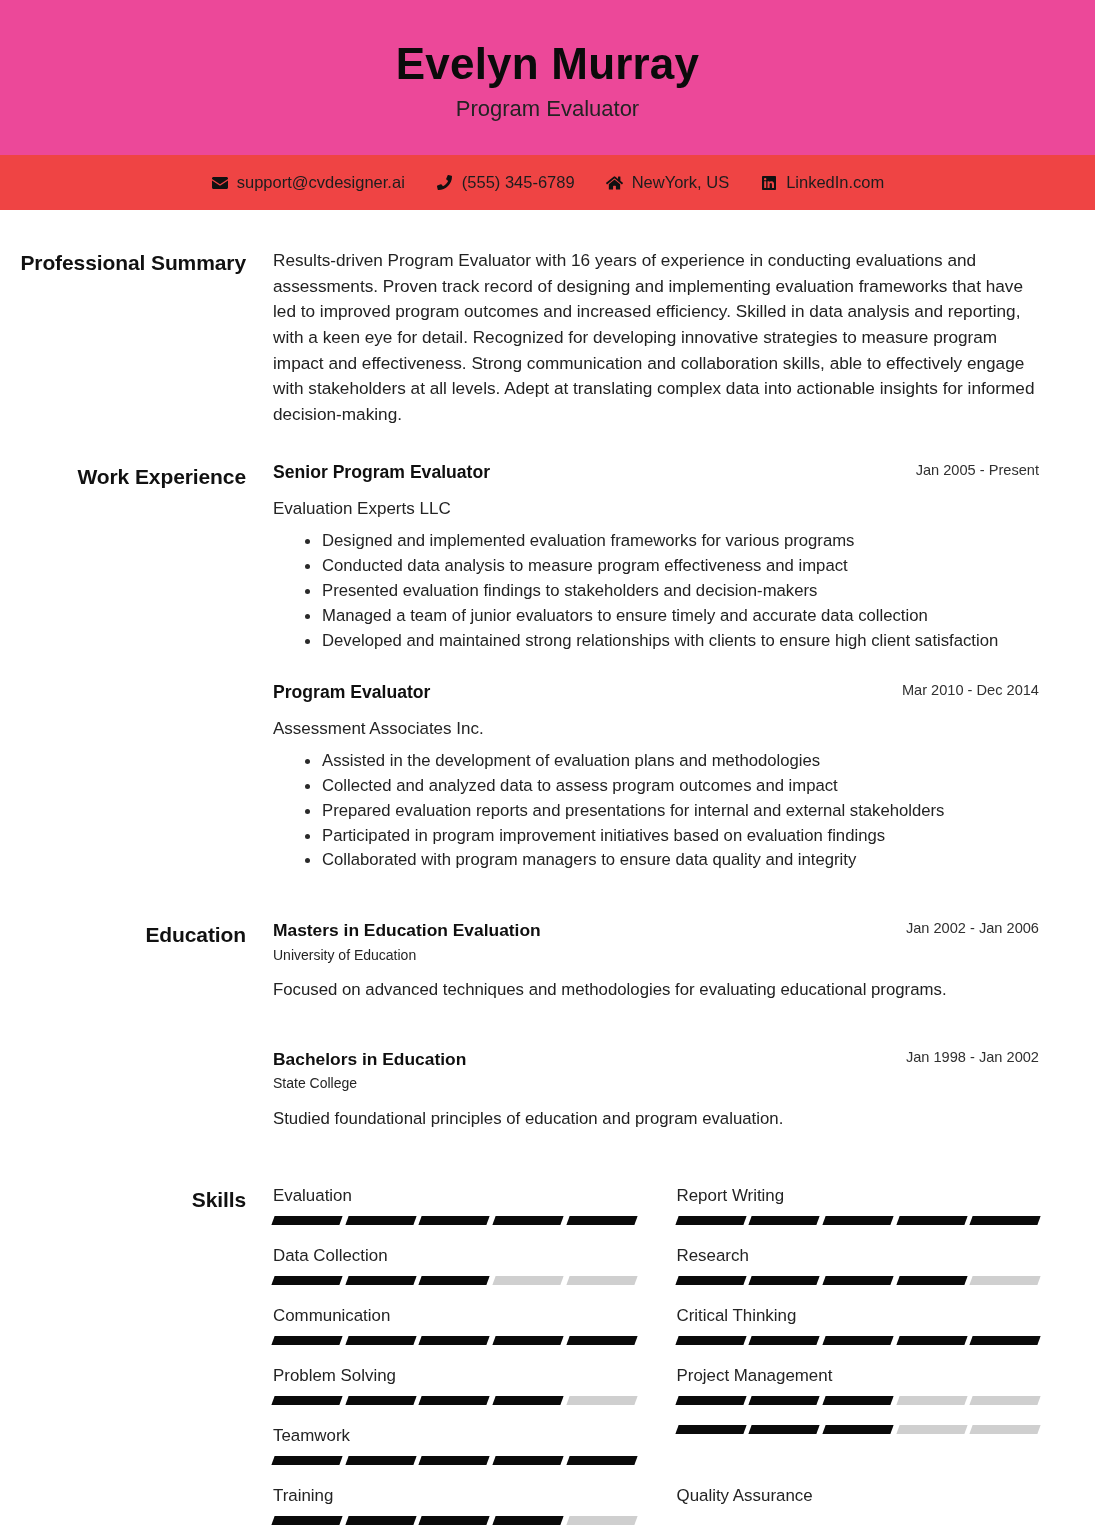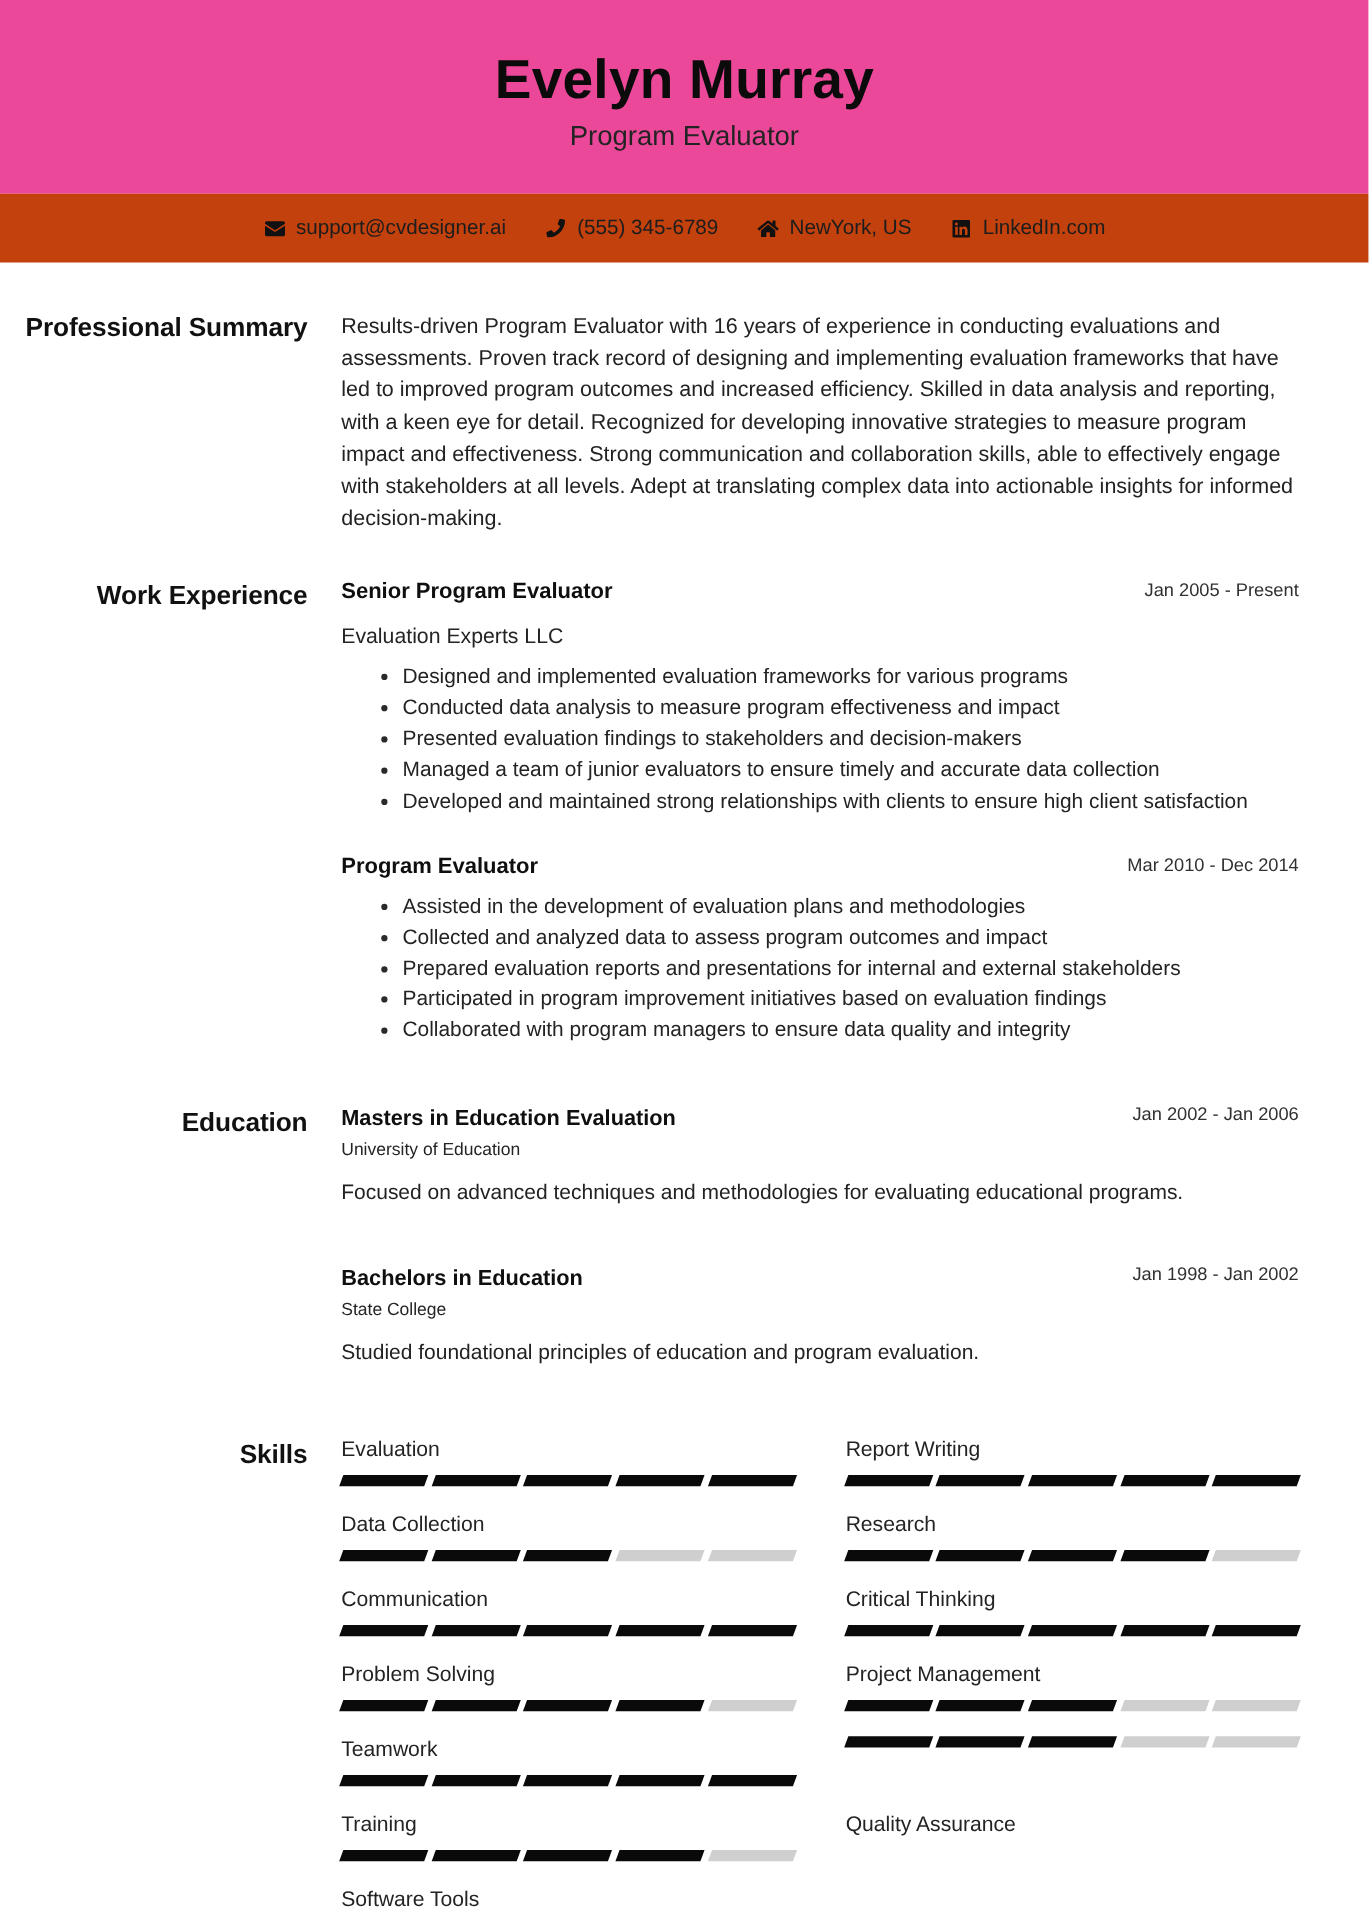--- a/index.html
+++ b/index.html
@@ -33,21 +33,21 @@
     line-height: 1.08;
   }
   .title {
     font-size: 22px;
     font-weight: 400;
     color: #232323;
     margin-top: 9px;
     line-height: 1.1;
   }
   .contactbar {
-    background: #c2410c;
+    background: #ef4444;
     height: 55px;
     display: flex;
     align-items: center;
     justify-content: center;
     gap: 31px;
   }
   .contact-item {
     display: flex;
     align-items: center;
     gap: 8px;
@@ -85,21 +85,21 @@
     text-align: left;
   }
 
   
   .sec-work { margin-top: 35px; }
   .job { position: relative; }
   .job + .job { margin-top: 28px; }
   .job-head {
     display: flex;
     justify-content: space-between;
-    align-items: center;
+    align-items: flex-start;
   }
   .job-title {
     font-size: 17.6px;
     font-weight: 700;
     color: #0f0f0f;
     line-height: 1.25;
   }
   .job-dates {
     font-size: 14.6px;
     color: #303030;
@@ -252,20 +252,21 @@
             <li>Managed a team of junior evaluators to ensure timely and accurate data collection</li>
             <li>Developed and maintained strong relationships with clients to ensure high client satisfaction</li>
           </ul>
         </div>
 
         <div class="job">
           <div class="job-head">
             <div class="job-title">Program Evaluator</div>
             <div class="job-dates">Mar 2010 - Dec 2014</div>
           </div>
+          <div class="job-company">Assessment Associates Inc.</div>
           <ul class="bullets">
             <li>Assisted in the development of evaluation plans and methodologies</li>
             <li>Collected and analyzed data to assess program outcomes and impact</li>
             <li>Prepared evaluation reports and presentations for internal and external stakeholders</li>
             <li>Participated in program improvement initiatives based on evaluation findings</li>
             <li>Collaborated with program managers to ensure data quality and integrity</li>
           </ul>
         </div>
 
       </div>

